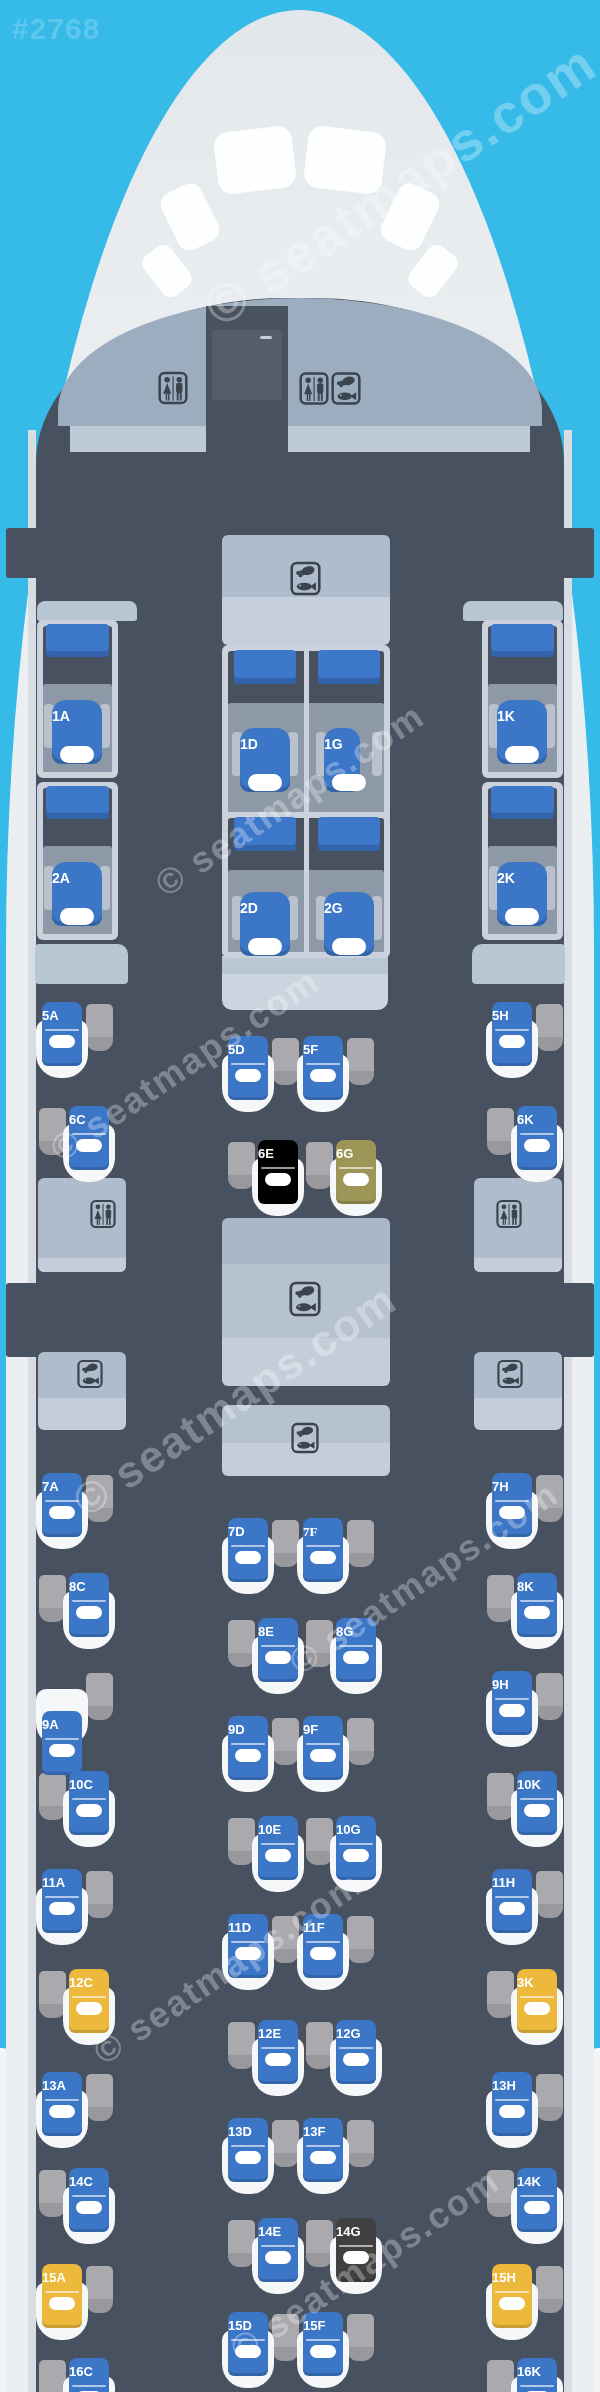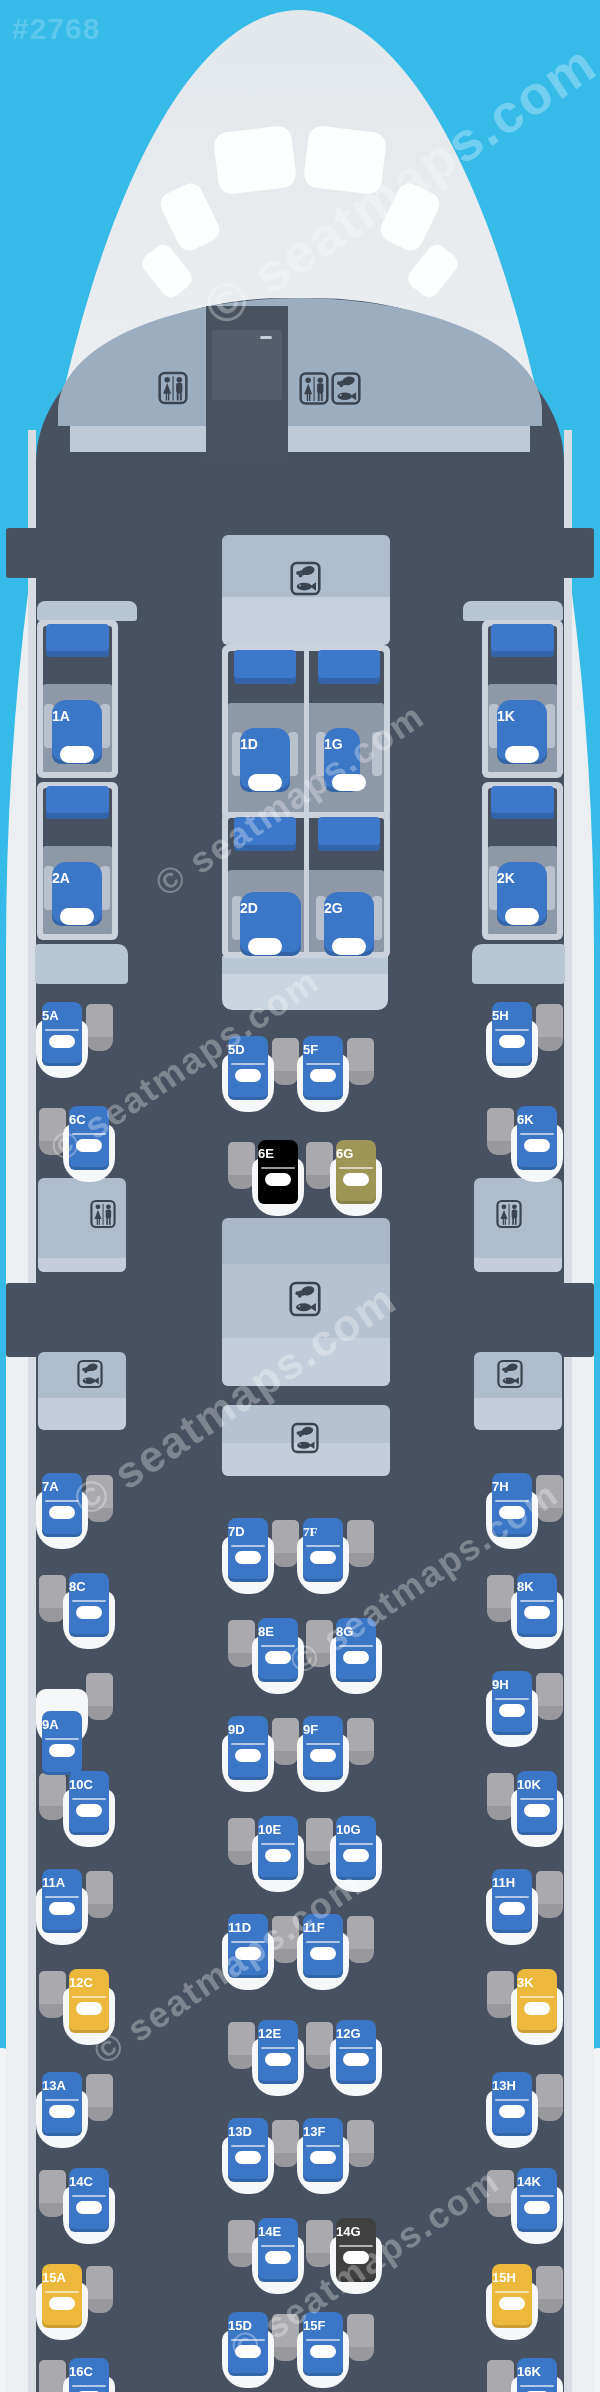--- a/index.html
+++ b/index.html
@@ -621,21 +621,21 @@
       </div>
       <div class="cubicle" style="left:222px;top:812px;width:168px;height:146px;">
         <div class="cub-inner" style=""></div>
         <div class="cub-floor" style="top:58px;"></div>
         <div class="cub-divider" style="left:82px;"></div>
         <div class="ottoman" style="left:12px;top:5px;width:62px;height:34px;"></div>
         <div class="ottoman" style="left:96px;top:5px;width:62px;height:34px;"></div>
       </div>
       <div class="armrest" style="left:232px;top:896px;"></div>
       <div class="armrest" style="left:288px;top:896px;"></div>
-      <div class="fc-seat" style="left:240px;top:892px;width:61px;height:64px;background:#3C76C6;">
+      <div class="fc-seat" style="left:240px;top:892px;width:50px;height:64px;background:#3C76C6;">
         <span class="lbl">2D</span>
         <div class="fc-pillow" style=""></div>
       </div>
       <div class="armrest" style="left:316px;top:896px;"></div>
       <div class="armrest" style="left:372px;top:896px;"></div>
       <div class="fc-seat" style="left:324px;top:892px;width:50px;height:64px;background:#3C76C6;">
         <span class="lbl">2G</span>
         <div class="fc-pillow" style=""></div>
       </div>
     </div>

